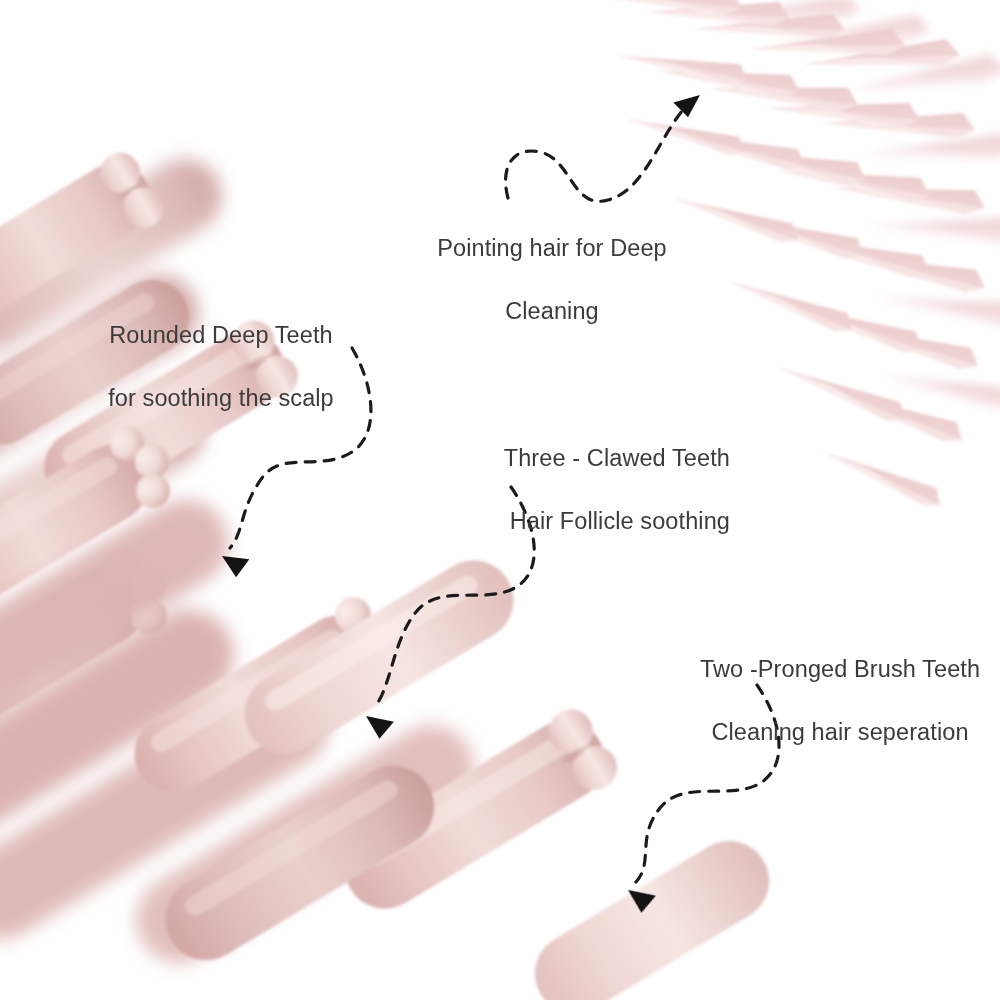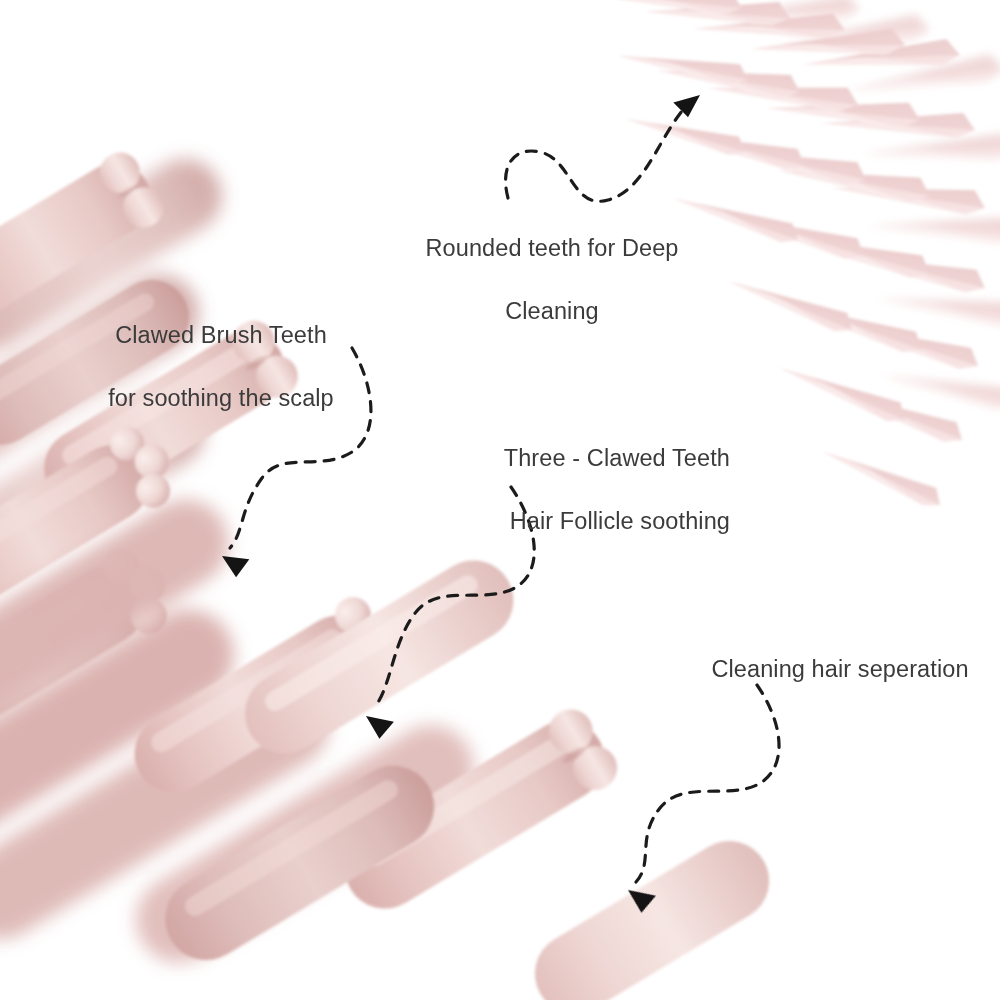--- a/index.html
+++ b/index.html
@@ -266,31 +266,32 @@
 
     <g fill="#141414">
       <path d="M0,0 L-27,-6 L-21,14 Z" transform="translate(700,95) rotate(-28)"></path>
       <path d="M0,0 L26,-9 L22,13 Z" transform="translate(222,556) rotate(26)"></path>
       <path d="M0,0 L27,-9 L23,13 Z" transform="translate(366,716) rotate(30)"></path>
       <path d="M0,0 L27,-9 L23,13 Z" transform="translate(628,890) rotate(30)"></path>
     </g>
   </svg>
 
   <div class="annot" id="label-pointing">
-    <span class="ln">Rounded teeth for Deep</span>
+    <span class="ln">Pointing hair for Deep</span>
     <span class="ln">Cleaning</span>
   </div>
 
   <div class="annot" id="label-rounded">
-    <span class="ln">Clawed Brush Teeth</span>
+    <span class="ln">Rounded Deep Teeth</span>
     <span class="ln">for soothing the scalp</span>
   </div>
 
   <div class="annot" id="label-three">
     <span class="ln">Three - Clawed Teeth</span>
     <span class="ln">Hair Follicle soothing</span>
   </div>
 
   <div class="annot" id="label-two">
+    <span class="ln">Two -Pronged Brush Teeth</span>
     <span class="ln">Cleaning hair seperation</span>
   </div>
 
 </div>
 
 </body></html>

